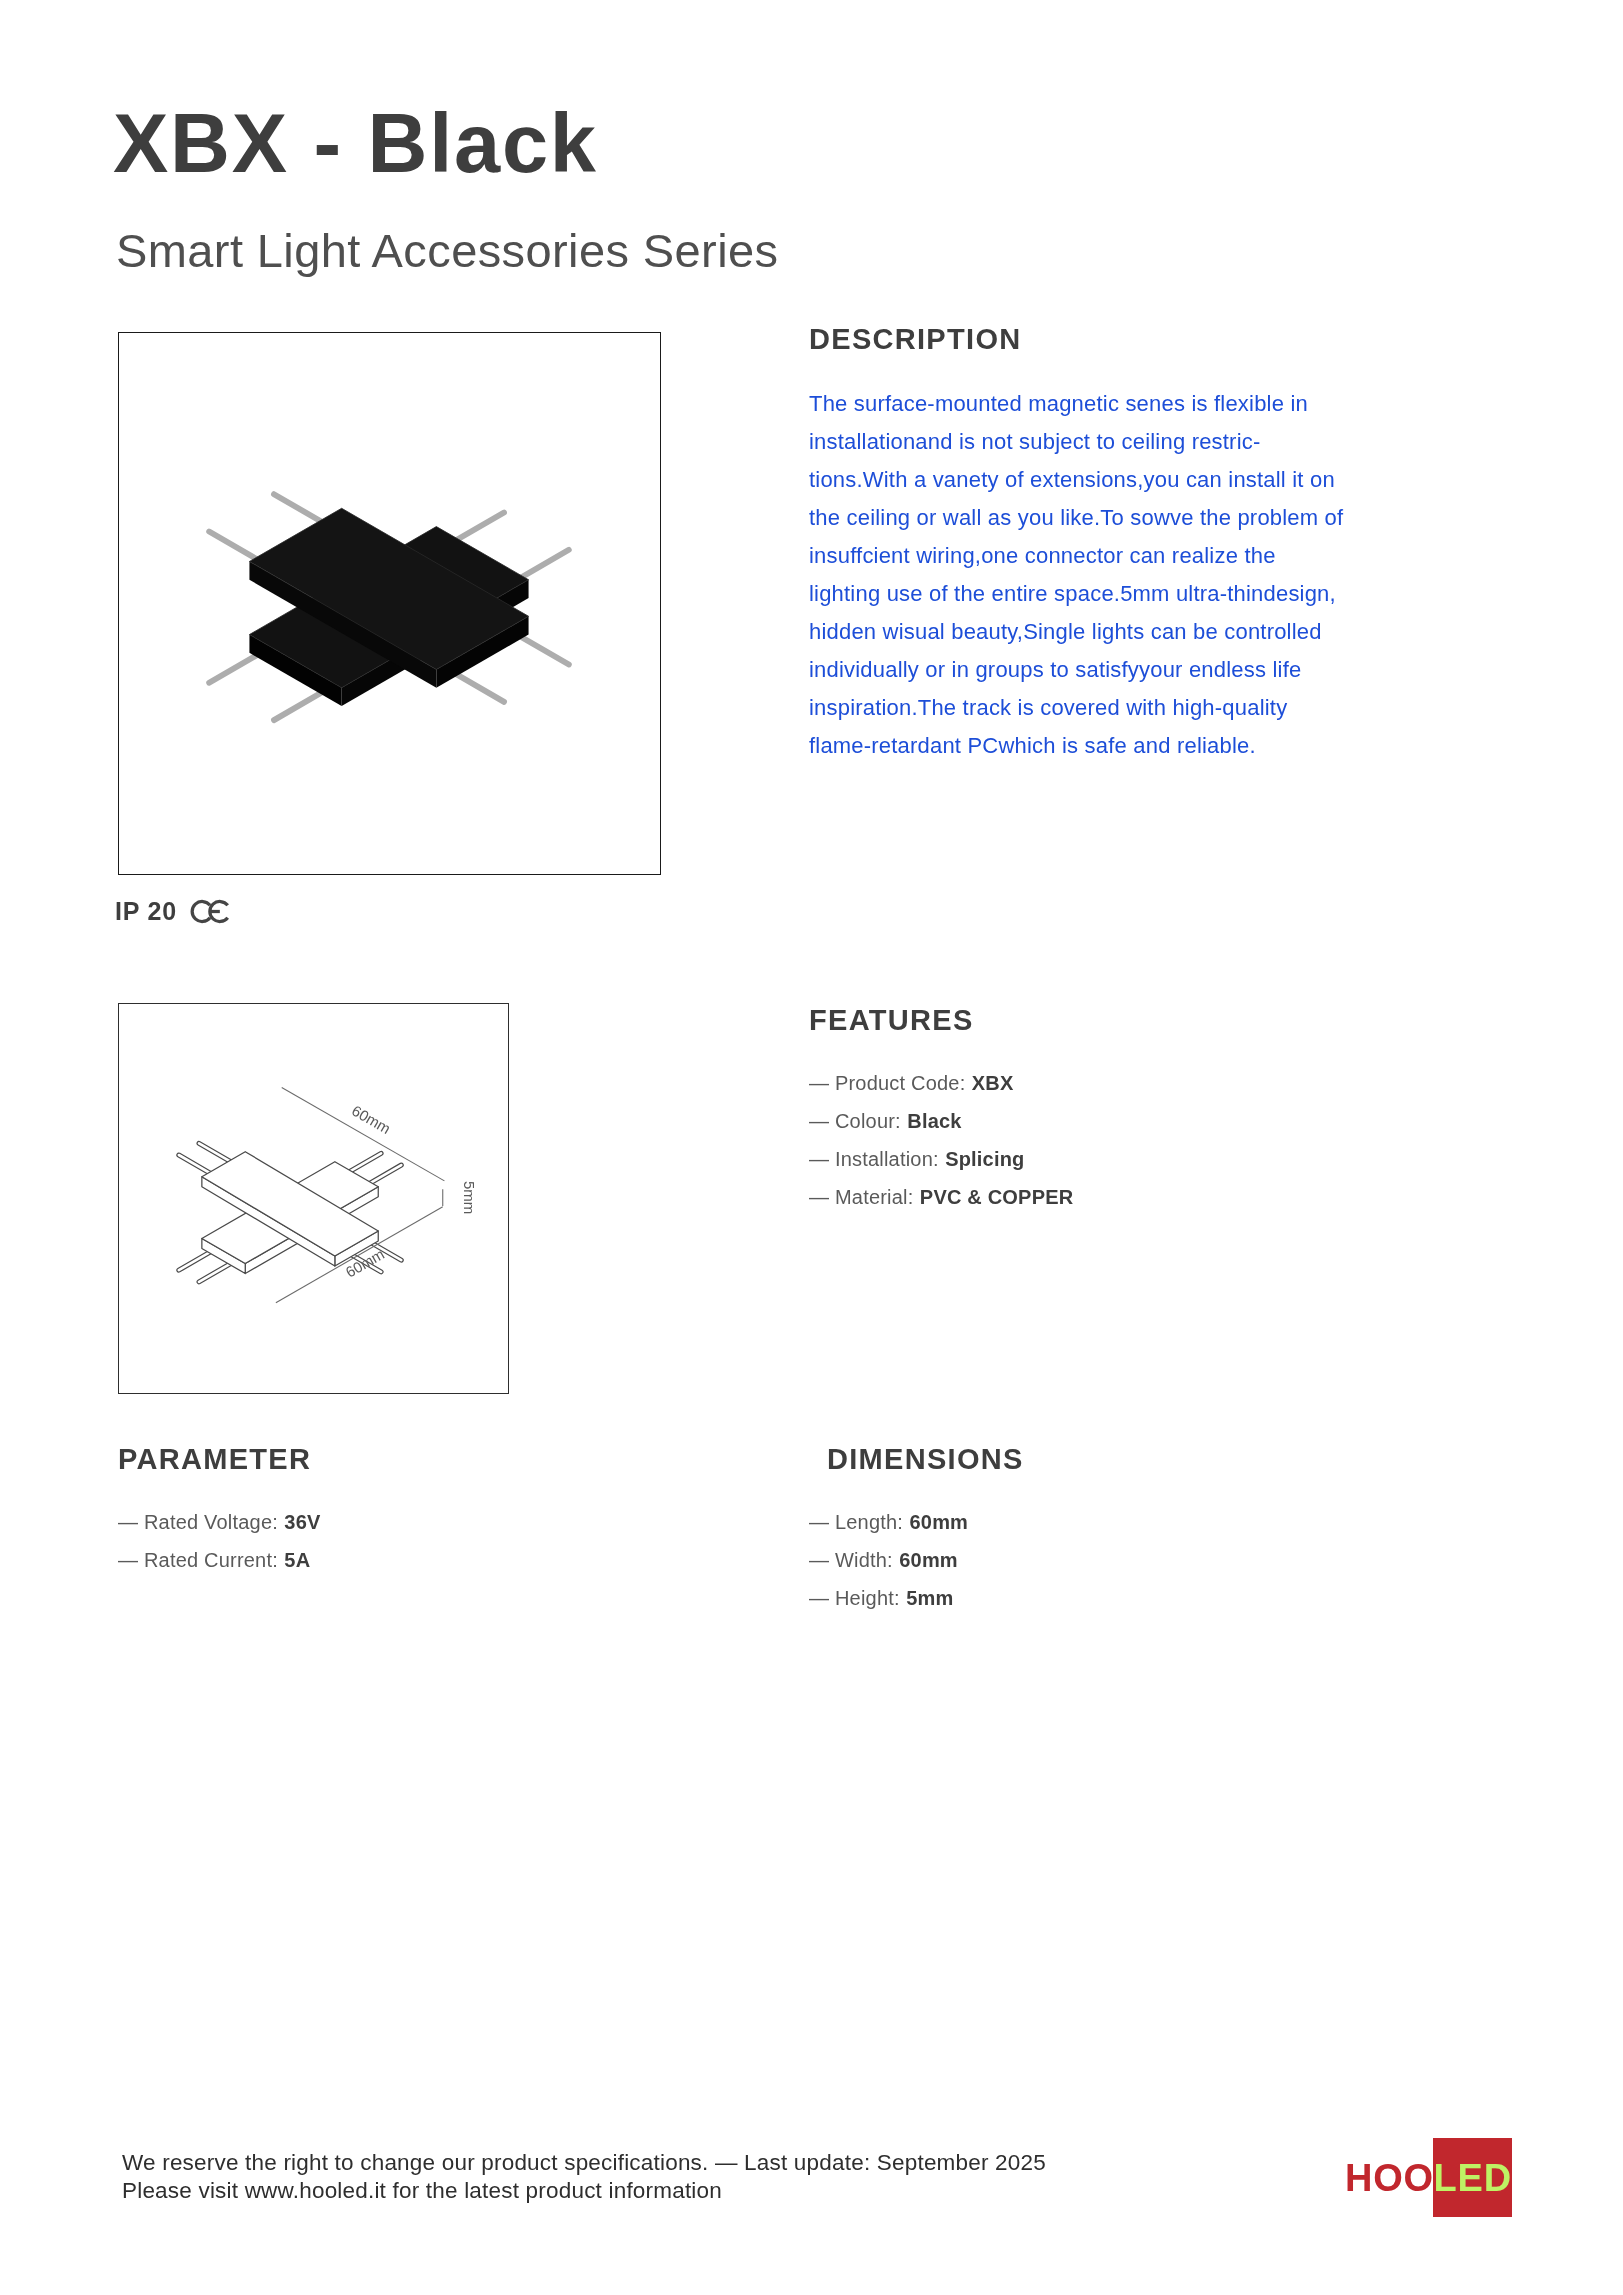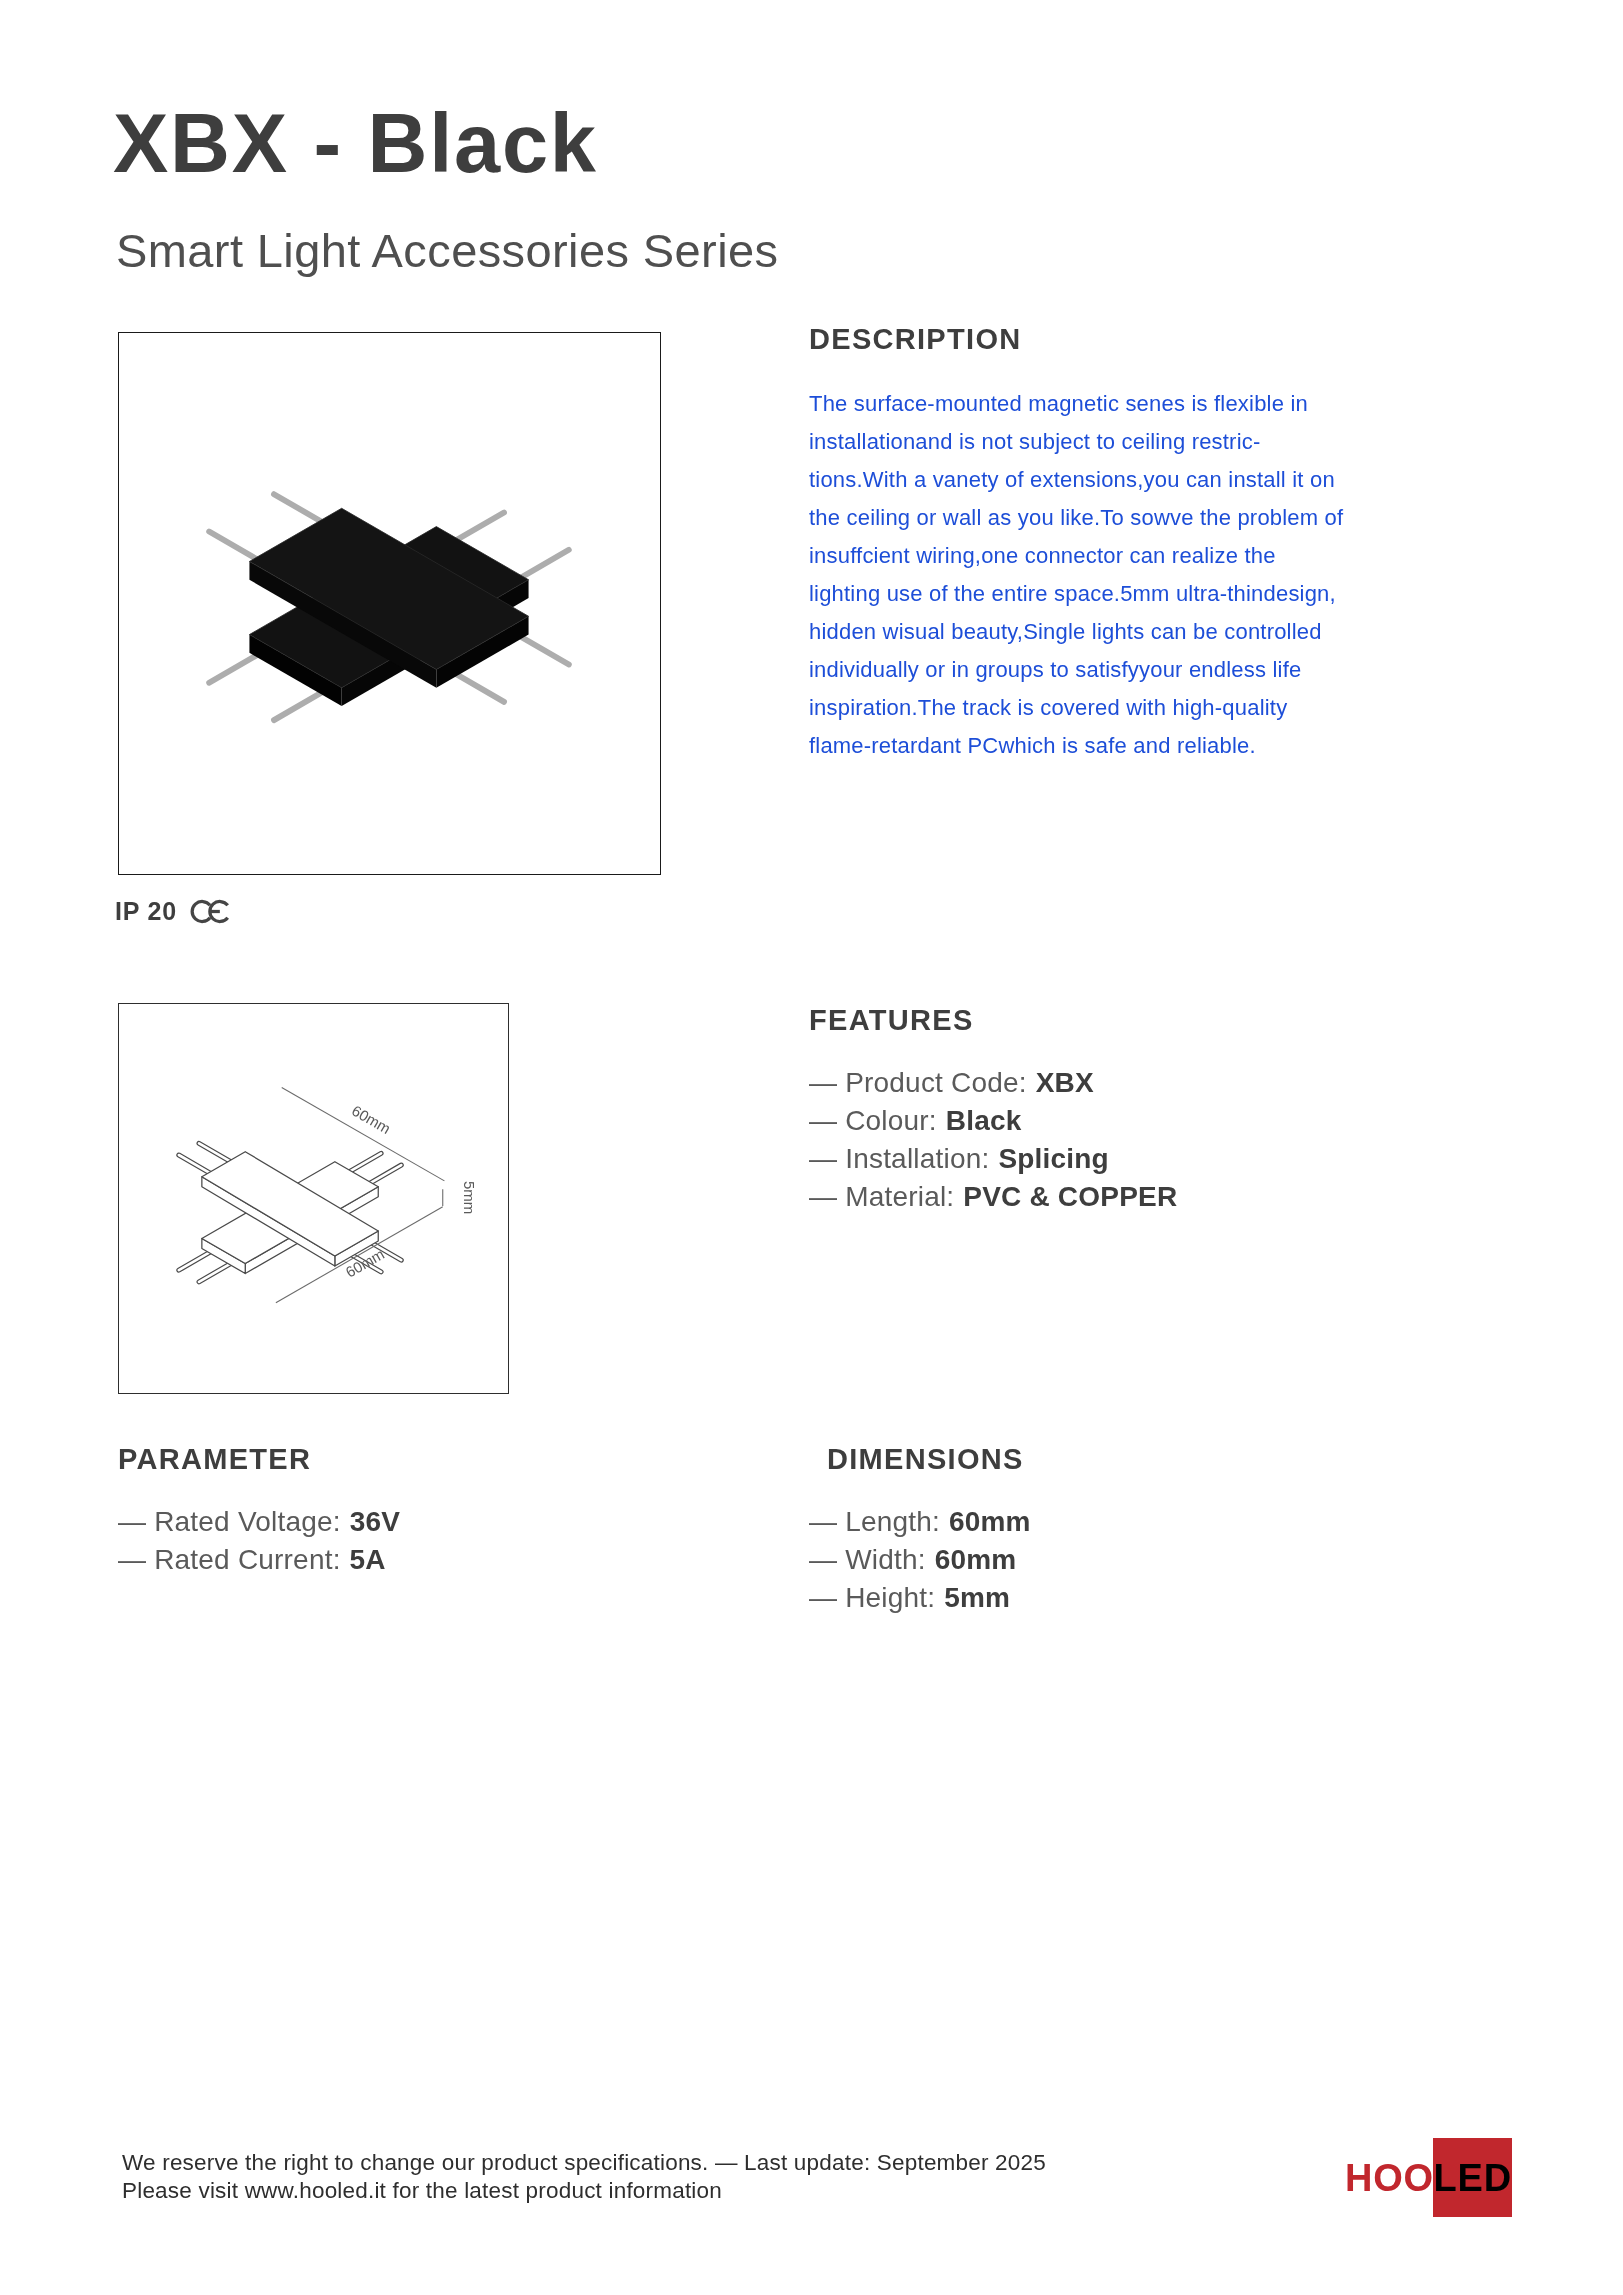--- a/index.html
+++ b/index.html
@@ -25,39 +25,39 @@
     border:1.7px solid #2E2E2E;box-sizing:border-box;background:#fff;
   }
   .section-heading{
     font-size:29px;font-weight:700;color:#3E3E3E;letter-spacing:1.3px;line-height:1.1;
   }
   .body-text{
     font-size:22px;line-height:38px;color:#1d4ed8;letter-spacing:0.2px;
     white-space:pre-line;width:767px;
   }
   .spec-list{width:767px;}
-  .spec-row{font-size:28px;line-height:38px;color:#5A5A5A;letter-spacing:0.2px;}
+  .spec-row{font-size:20px;line-height:38px;color:#5A5A5A;letter-spacing:0.2px;}
   .spec-row b{color:#3E3E3E;font-weight:700;margin-left:0.32em;}
   .ip-row{
     left:115px;top:893px;display:flex;align-items:center;gap:13.3px;height:37px;
   }
   .ip-text{font-size:25px;font-weight:700;letter-spacing:0.8px;color:#3E3E3E;line-height:1;}
   .footer-text{
     left:122px;top:2149px;font-size:22.5px;line-height:27.5px;color:#2E2E2E;letter-spacing:0.2px;
   }
   .logo{
     left:1345px;top:2138px;display:flex;align-items:center;height:79px;
   }
   .logo .hoo{
     font-size:38px;font-weight:700;letter-spacing:0.8px;line-height:1;margin-right:-0.8px;
   }
   .logo .led-box{
     width:79px;height:79px;display:flex;align-items:center;justify-content:center;
   }
-  .logo .led{font-size:38px;font-weight:700;color:#000000;letter-spacing:0.8px;line-height:1;}
+  .logo .led{font-size:38px;font-weight:700;color:#bef264;letter-spacing:0.8px;line-height:1;}
   svg text{font-family:"Liberation Sans", sans-serif;}
 </style>
 </head>
 <body>
 
 <div class="abs page-title">XBX - Black</div>
 <div class="abs page-subtitle">Smart Light Accessories Series</div>
 
 <div class="abs photo-box">
   <svg width="540" height="540" viewBox="0 0 650 650">

